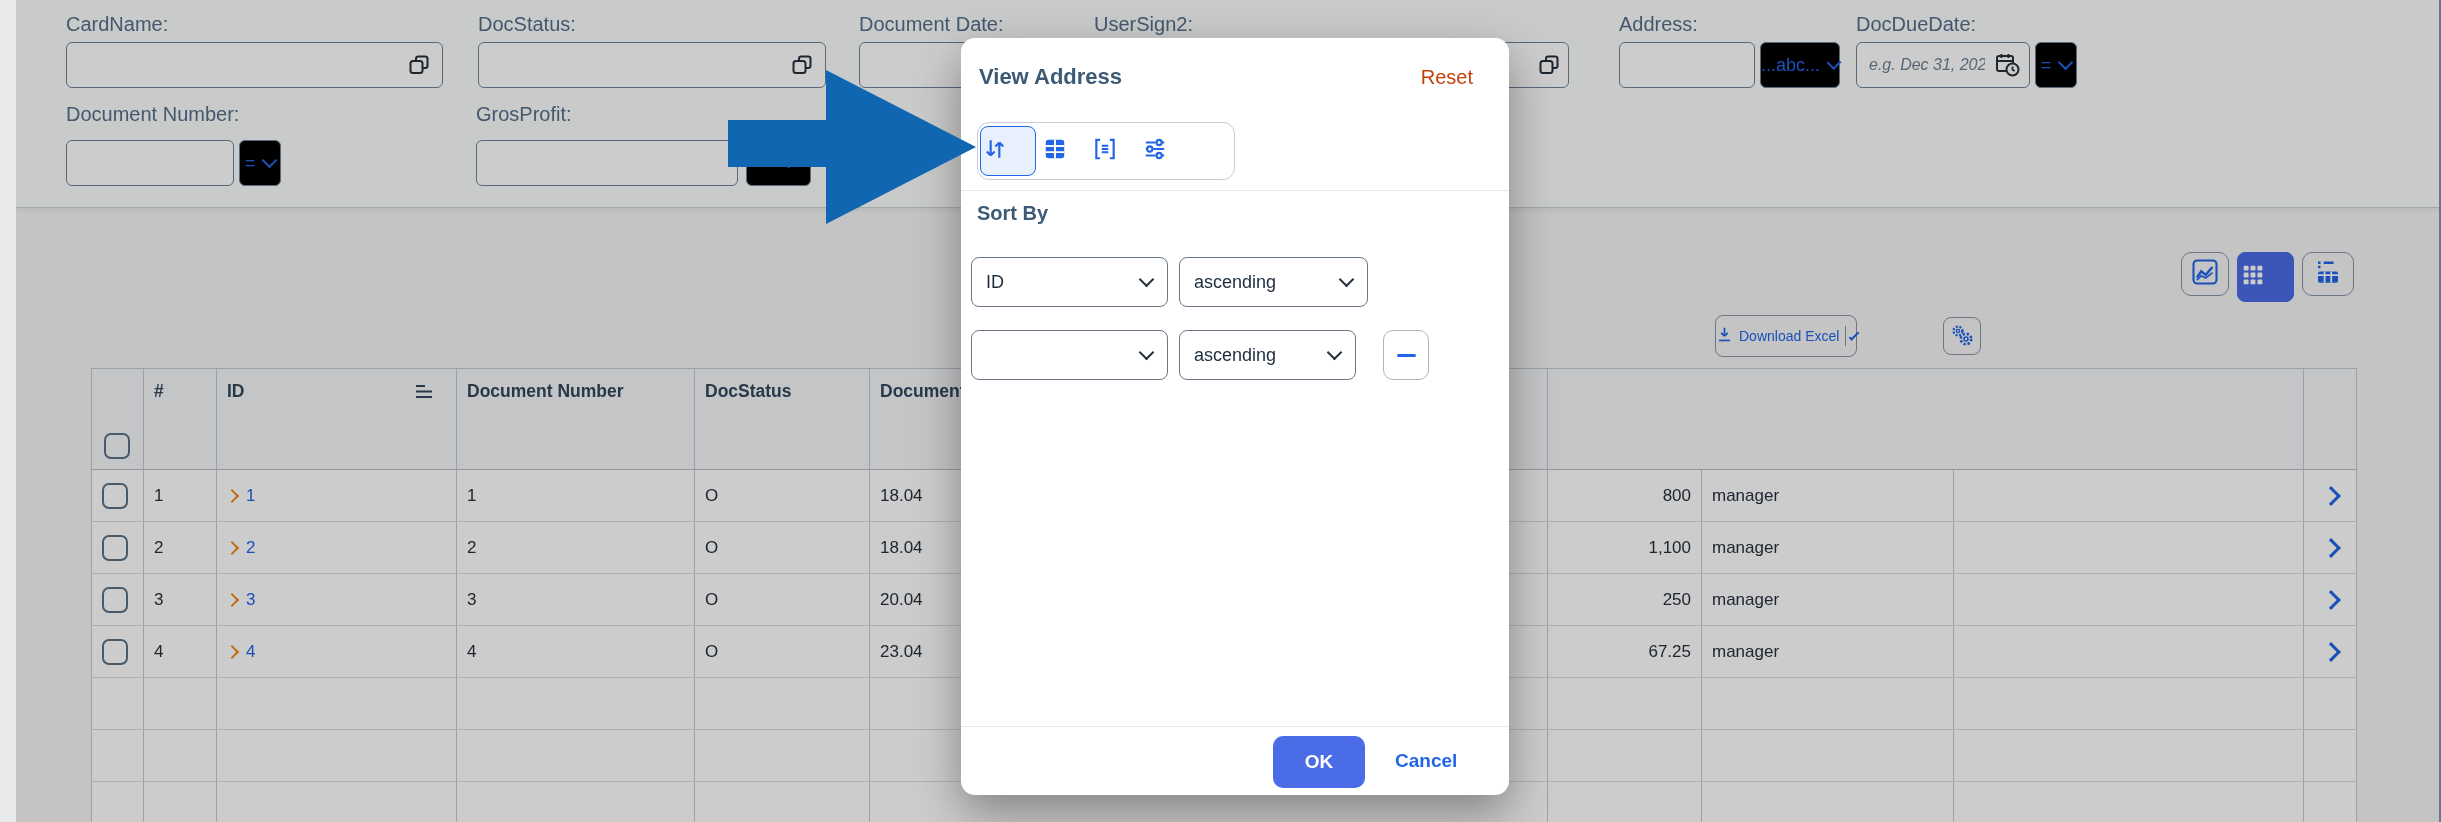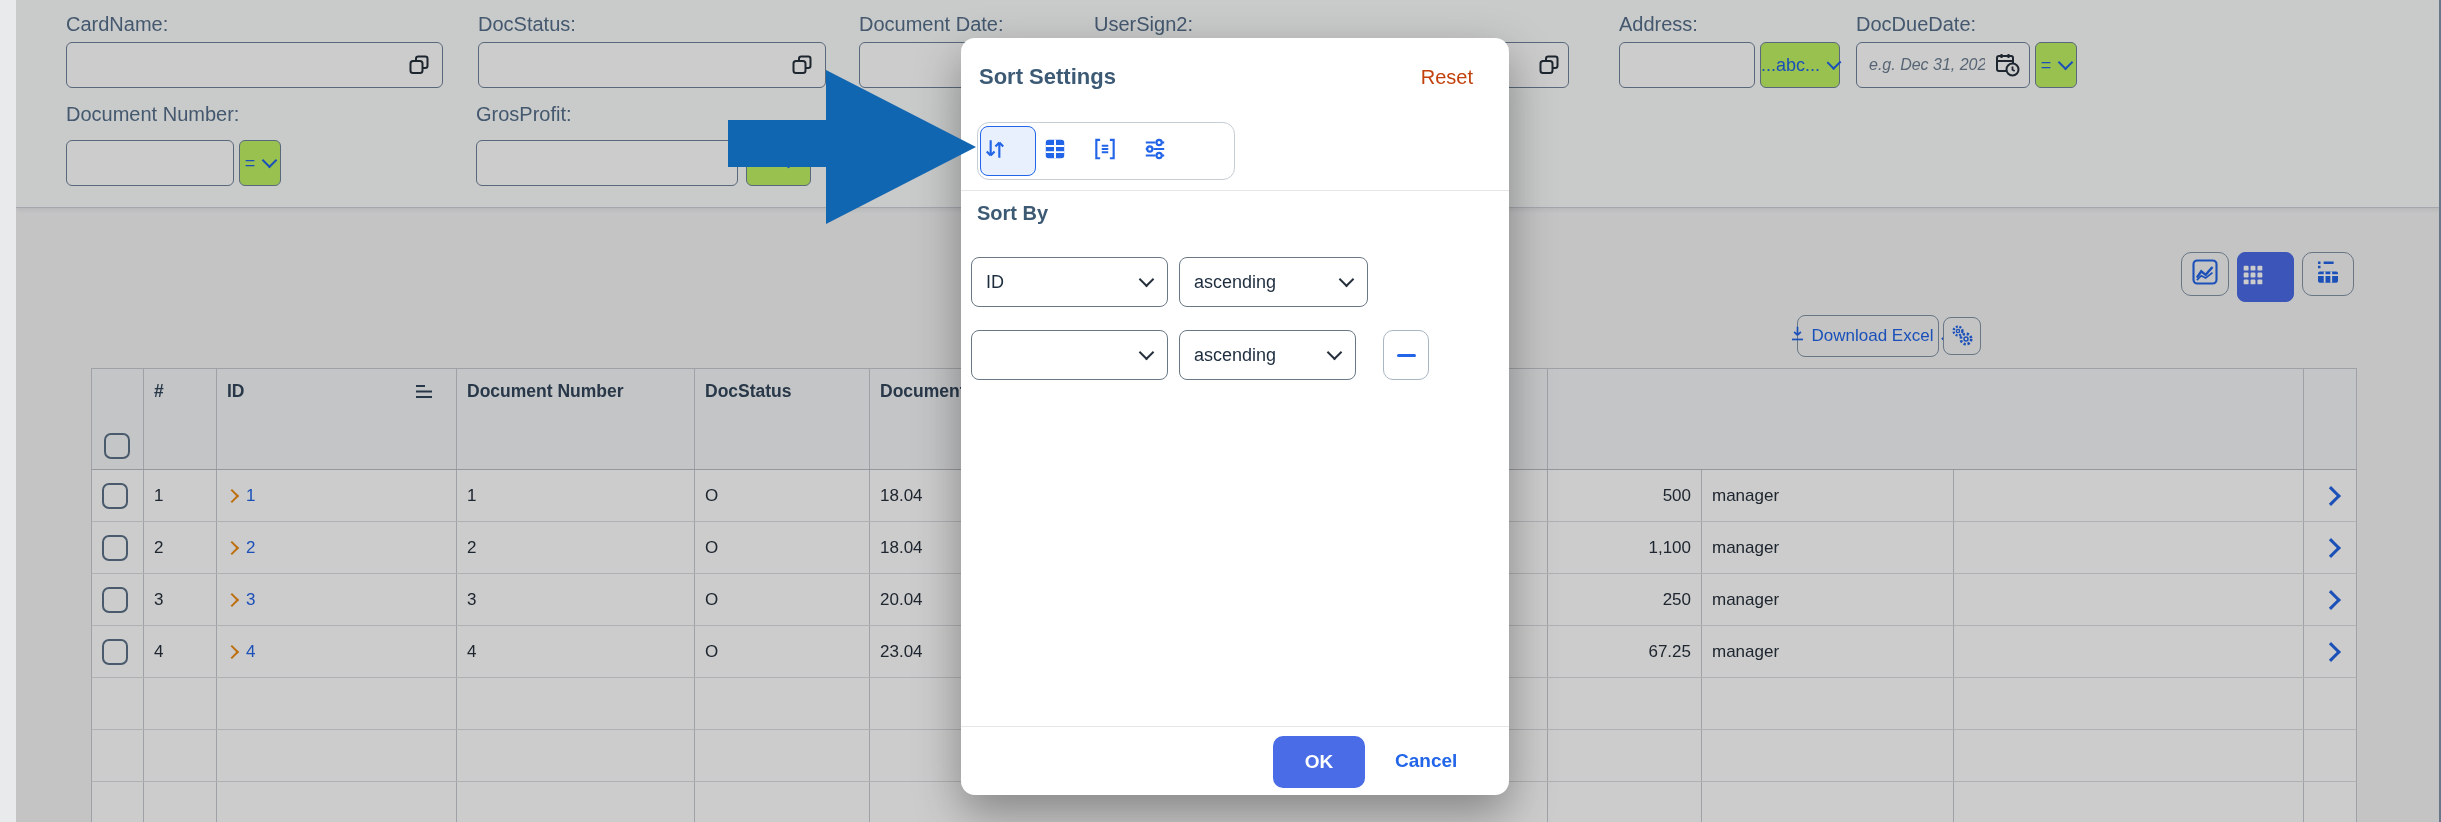--- a/index.html
+++ b/index.html
@@ -9,21 +9,21 @@
   
   .filterbar{position:absolute;left:0;top:0;width:2441px;height:208px;background:#fcfdfd;
              border-bottom:1px solid #cdd2d7;box-shadow:0 2px 5px rgba(0,0,0,0.07);box-sizing:border-box;}
   .flabel{position:absolute;font-size:20px;color:#556e8a;}
   .finput{position:absolute;height:46px;border:1px solid #71839b;border-radius:6px;background:#fff;
           box-sizing:border-box;font-size:17px;color:#26303c;padding:0 40px 0 12px;outline:none;
           font-family:"Liberation Sans",sans-serif;}
   .finput.noicon{padding-right:12px;}
   .finput::placeholder{color:#6d7f92;font-style:italic;}
   .vh{position:absolute;width:22px;height:22px;}
-  .opbtn{position:absolute;height:46px;border:1px solid #71839b;border-radius:6px;background:#bef264;
+  .opbtn{position:absolute;height:46px;border:1px solid #71839b;border-radius:6px;background:#000000;
          display:flex;align-items:center;justify-content:center;gap:9px;color:#2265e8;font-size:18px;
          box-sizing:border-box;cursor:pointer;}
   .chv{display:inline-block;width:9px;height:9px;border-right:2.4px solid currentColor;
        border-bottom:2.4px solid currentColor;transform:rotate(45deg);margin-top:-5px;}
   .calico{position:absolute;width:26px;height:26px;}
 
   
   .vbtn{position:absolute;top:252px;height:44px;border:1px solid #8494a5;border-radius:10px;
         background:transparent;display:flex;align-items:center;justify-content:center;box-sizing:border-box;cursor:pointer;}
   .vbtn.sel{background:#4a6ce6;border-color:#4a6ce6;}
@@ -198,21 +198,21 @@
           <g fill="#2265e8">
             <rect x="4" y="11.5" width="16" height="9" rx="1.5"></rect>
           </g>
           <g stroke="#fff" stroke-width="1.4">
             <path d="M4 14.5h16M9.3 11.5v9M14.6 11.5v9"></path>
           </g>
         </svg>
     </span>
   </div>
 
-  <div class="tbtn" style="left:1781px;width:142px;font-size:17px;gap:6px">
+  <div class="tbtn" style="left:1699px;width:142px;font-size:14px;gap:6px">
     <span>
       <svg width="17" height="17" viewBox="0 0 20 20">
           <path d="M10 2v10M10 12l-4-4M10 12l4-4" fill="none" stroke="#2265e8" stroke-width="2"></path>
           <path d="M3.5 17h13" stroke="#2265e8" stroke-width="2"></path>
         </svg>
     </span>
     <span>Download Excel</span>
     <span style="width:1px;height:20px;background:#8494a5"></span>
     <span class="chv" style="margin-top:-2px"></span>
   </div>
@@ -254,21 +254,21 @@
         <span class="cb"></span>
       </div>
     <div class="cell c1">1</div>
     <div class="cell c2">
         <span class="ochv"></span>
         <span class="idlink">1</span>
       </div>
     <div class="cell c3">1</div>
     <div class="cell c4">O</div>
     <div class="cell c5">18.04</div>
-    <div class="cell c6 right">500</div>
+    <div class="cell c6 right">800</div>
     <div class="cell c7">manager</div>
     <div class="cell c8"></div>
     <div class="cell c9">
         <span class="navchv"></span>
       </div>
   </div>
 
   <div class="trow" style="top:522px">
     <div class="cell c0">
         <span class="cb"></span>
@@ -364,21 +364,21 @@
       <div class="cell c7"></div>
       <div class="cell c8"></div>
       <div class="cell c9"></div>
   </div>
 
   <div class="sbar"></div>
 
   <div class="dim"></div>
 
   <div class="dialog">
-    <div class="dlg-title">Sort Settings</div>
+    <div class="dlg-title">View Address</div>
     <div class="dlg-reset">Reset</div>
 
     <div class="dlg-tabs">
       <div class="tabbtn sel">
         <span>
           <svg width="26" height="26" viewBox="0 0 24 24">
               <g fill="none" stroke="#2265e8" stroke-width="2">
                 <path d="M8 4v14M8 18l-3.6-3.6M8 18l3.6-3.6M16 20V6M16 6l-3.6 3.6M16 6l3.6 3.6"></path>
               </g>
             </svg>

